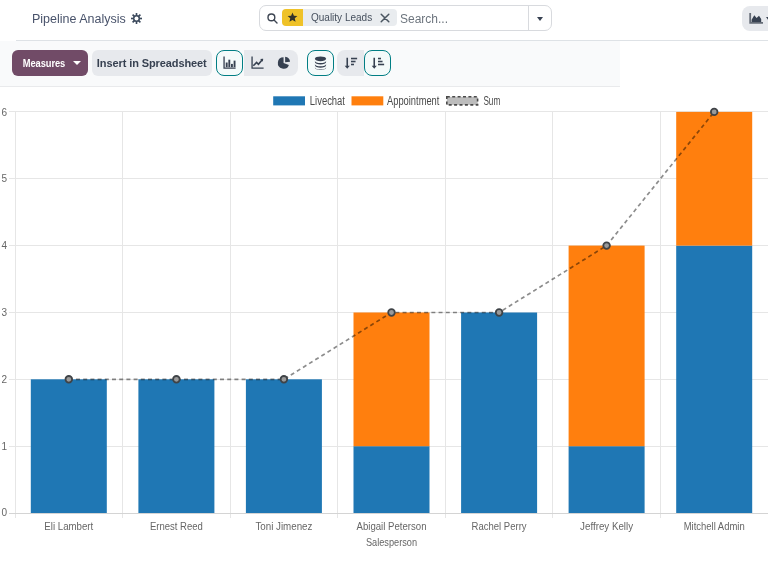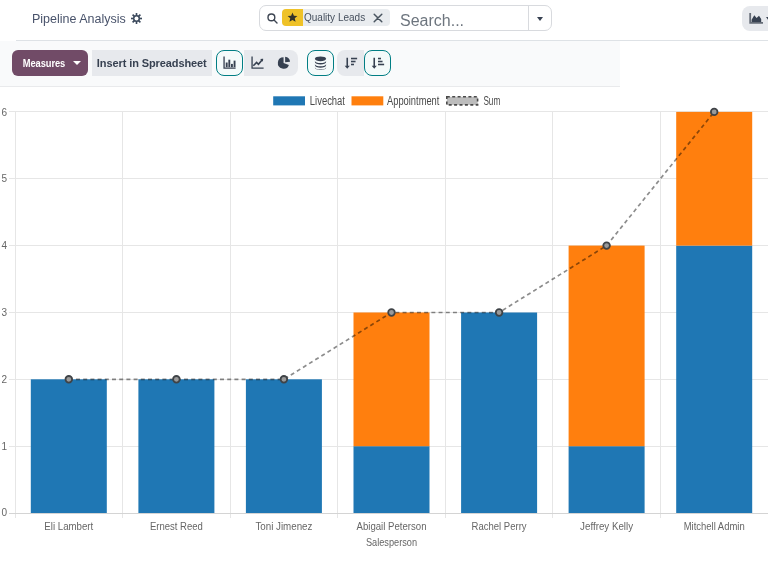--- a/index.html
+++ b/index.html
@@ -4,33 +4,33 @@
 <style>
   * { margin:0; padding:0; box-sizing:border-box; }
   html,body { width:768px; height:564px; font-family:"Liberation Sans",sans-serif; background:#fff; overflow:hidden; position:relative; }
   .topbar { position:absolute; top:0; left:16px; width:768px; height:41px; background:#fff; border-bottom:1px solid #dee2e6; }
   .title { position:absolute; left:16px; top:11.5px; font-size:12.5px; color:#49536b; }
   .gear { position:absolute; left:115px; top:13px; }
   .searchbox { position:absolute; left:243px; top:5px; width:293px; height:26px; border:1px solid #d8dade; border-radius:7px; background:#fff; }
   .mag { position:absolute; left:251px; top:13px; }
   .facet { position:absolute; left:266px; top:9px; height:17px; border-radius:4px; overflow:hidden; display:flex; align-items:stretch; }
   .facet .star { width:21px; background:#efc228; display:flex; align-items:center; justify-content:center; }
-  .facet .val { background:#e9ecef; color:#46505e; font-size:10px; display:flex; align-items:center; padding:0 8px 0 1px; }
+  .facet .val { background:#e9ecef; color:#46505e; font-size:10px; display:flex; align-items:center; padding:0 8px 0 8px; }
   .facet .x { background:#e9ecef; color:#4a5560; font-size:11px; font-weight:bold; display:flex; align-items:center; padding:0 7px 0 0; }
-  .searchtxt { position:absolute; left:384px; top:12px; font-size:16px; color:#6d757e; }
+  .searchtxt { position:absolute; left:384px; top:12px; font-size:12px; color:#6d757e; }
   .sdivider { position:absolute; left:512px; top:5px; height:26px; border-left:1px solid #d8dade; }
   .scaret { position:absolute; left:520.5px; top:16.5px; width:0; height:0; border-left:3.8px solid transparent; border-right:3.8px solid transparent; border-top:4.6px solid #374151; }
   .viewbtn { position:absolute; left:726px; top:6px; width:38px; height:25px; background:#e7e9ed; border-radius:8px; }
   .viewbtn svg { position:absolute; left:7px; top:7px; }
   .vcaret { position:absolute; left:24px; top:10.5px; width:0; height:0; border-left:3.8px solid transparent; border-right:3.8px solid transparent; border-top:4.6px solid #374151; }
   .toolbar { position:absolute; top:41px; left:0; width:620px; height:46px; background:#f9fafb; border-bottom:1px solid #e9eaec;padding-left:20px; }
   .btn { position:absolute; top:9px; height:25.5px; font-size:11px; font-weight:bold; letter-spacing:-0.1px; white-space:nowrap; display:flex; align-items:center; justify-content:center; }
   .measures { left:11.5px; width:76.5px; background:#714B67; color:#fff; border-radius:6px; }
   .mcaret { display:inline-block; width:0; height:0; border-left:4px solid transparent; border-right:4px solid transparent; border-top:4.5px solid #fff; margin-left:4px; }
-  .spread { left:91.5px; width:120.5px; background:#e7e9ed; color:#374151; border-radius:0; }
+  .spread { left:91.5px; width:120.5px; background:#e7e9ed; color:#374151; border-radius:6px; }
   .ibtn { position:absolute; top:9px; width:27.2px; height:25.5px; background:#e7e9ed; display:flex; align-items:center; justify-content:center; }
   .active { background:#f4fafa; border:1px solid #017e84; border-radius:8px; }
   .chart { position:absolute; top:87px; left:0; }
 </style>
 </head>
 <body>
 <div class="topbar">
   <div class="title">Pipeline Analysis</div>
   <svg class="gear" width="11" height="11" viewBox="0 0 16 16">
     <g fill="#3c4a5d">

